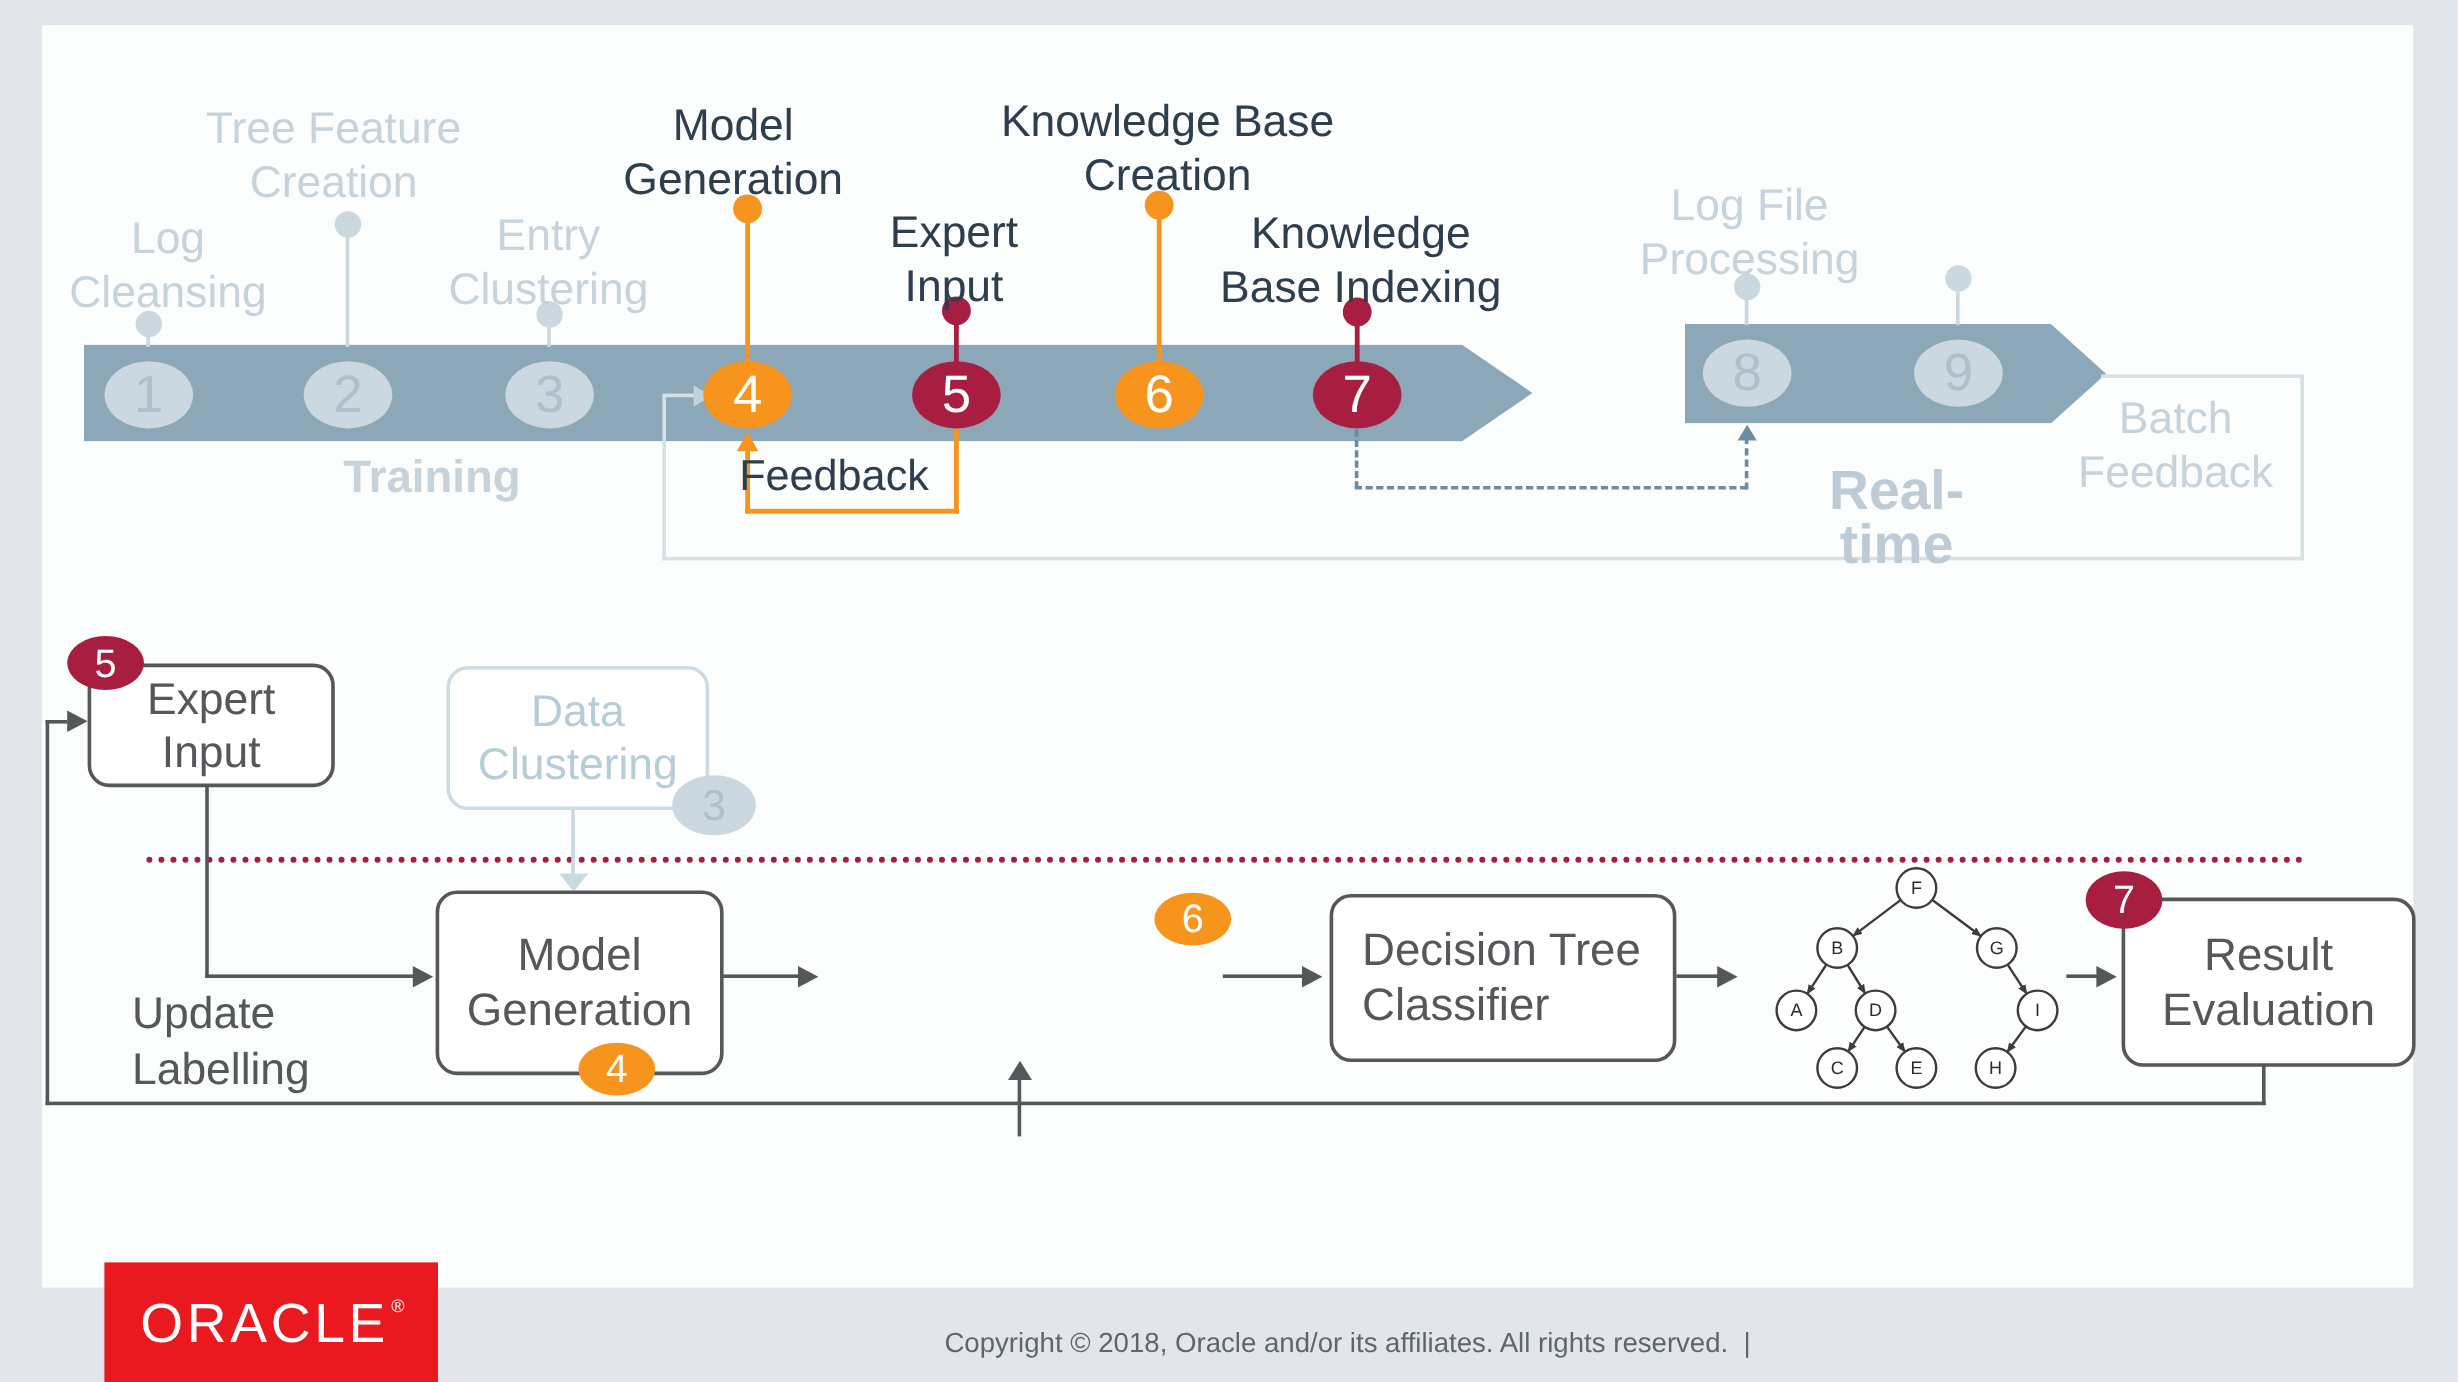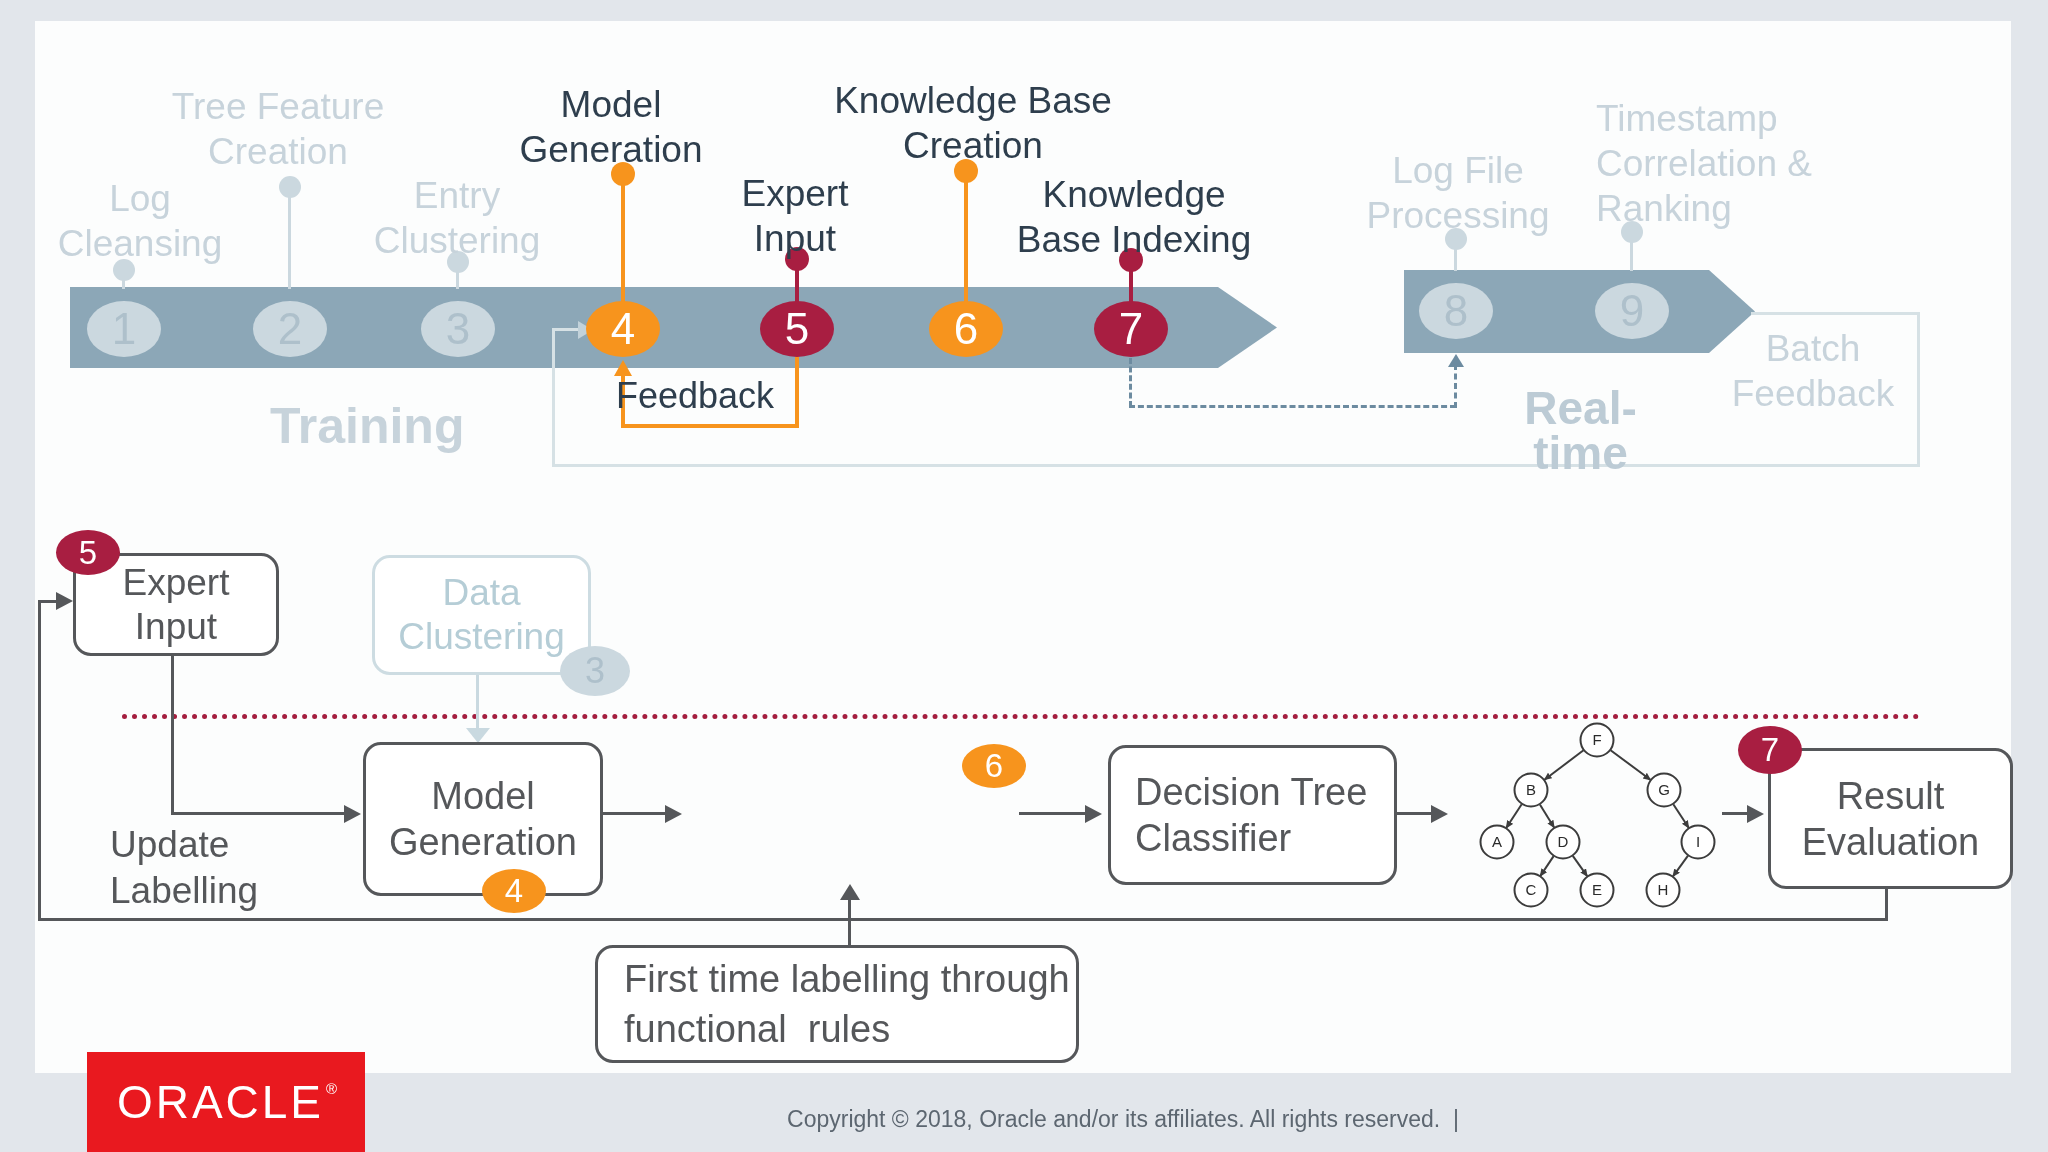--- a/index.html
+++ b/index.html
@@ -131,25 +131,22 @@
   <div class="lbl lbl-dark" style="left:506px;top:82px;width:210px;">Model
 Generation</div>
   <div class="lbl lbl-dark" style="left:730px;top:171px;width:130px;">Expert
 Input</div>
   <div class="lbl lbl-dark" style="left:828px;top:78px;width:290px;">Knowledge Base
 Creation</div>
   <div class="lbl lbl-dark" style="left:1009px;top:172px;width:250px;">Knowledge
 Base Indexing</div>
   <div class="lbl" style="left:1358px;top:148px;width:200px;">Log File
 Processing</div>
-  <div class="lbl lbl-left" style="left:1596px;top:96px;width:250px;">Timestamp
-Correlation &amp;
-Ranking</div>
-
-  <div class="lbl lbl-bold" style="left:270px;top:404px;width:180px;font-size:50px;">Training</div>
+
+  <div class="lbl lbl-bold" style="left:270px;top:376px;width:180px;font-size:38px;">Training</div>
   <div class="lbl lbl-bold" style="left:1488px;top:386px;width:185px;font-size:46px;color:#bccbd5;">Real-time</div>
   <div class="lbl" style="left:1703px;top:326px;width:220px;">Batch
 Feedback</div>
   <div class="lbl lbl-dark" style="left:615px;top:373px;width:160px;font-size:36px;">Feedback</div>
 
   <div class="ln ln-orange" style="left:795px;top:357px;width:4px;height:71px;"></div>
   <div class="ln ln-orange" style="left:621px;top:424px;width:178px;height:4px;"></div>
   <div class="ln ln-orange" style="left:621px;top:376px;width:4px;height:52px;"></div>
   <div class="ar ar-u-orange" style="left:614px;top:360px;"></div>
 
@@ -229,24 +226,20 @@
   </div>
 
   <div class="box box-left" style="left:1108px;top:745px;width:289px;height:140px;padding-left:24px;box-sizing:border-box;">
     <span>Decision Tree
 Classifier</span>
   </div>
   <div class="badge b-maroon" style="left:1738px;top:726px;width:64px;height:48px;">
     <span>7</span>
   </div>
 
-  <div class="box box-left" style="left:595px;top:945px;width:484px;height:118px;padding-left:26px;box-sizing:border-box;white-space:pre;font-size:38px;line-height:50px;">
-    <span>First time labelling through
-functional  rules</span>
-  </div>
 
   <div class="freetext" style="left:110px;top:822px;width:190px;">Update
 Labelling</div>
 
   <svg class="abs" style="left:1470px;top:715px;z-index:2;" width="250" height="195" viewBox="0 0 250 195">
     <defs>
       <marker id="ah" markerWidth="9" markerHeight="8" refX="7" refY="3.5" orient="auto" markerUnits="userSpaceOnUse">
         <path d="M0,0 L8,3.5 L0,7 z" fill="#3c3c3c"></path>
       </marker>
     </defs>

